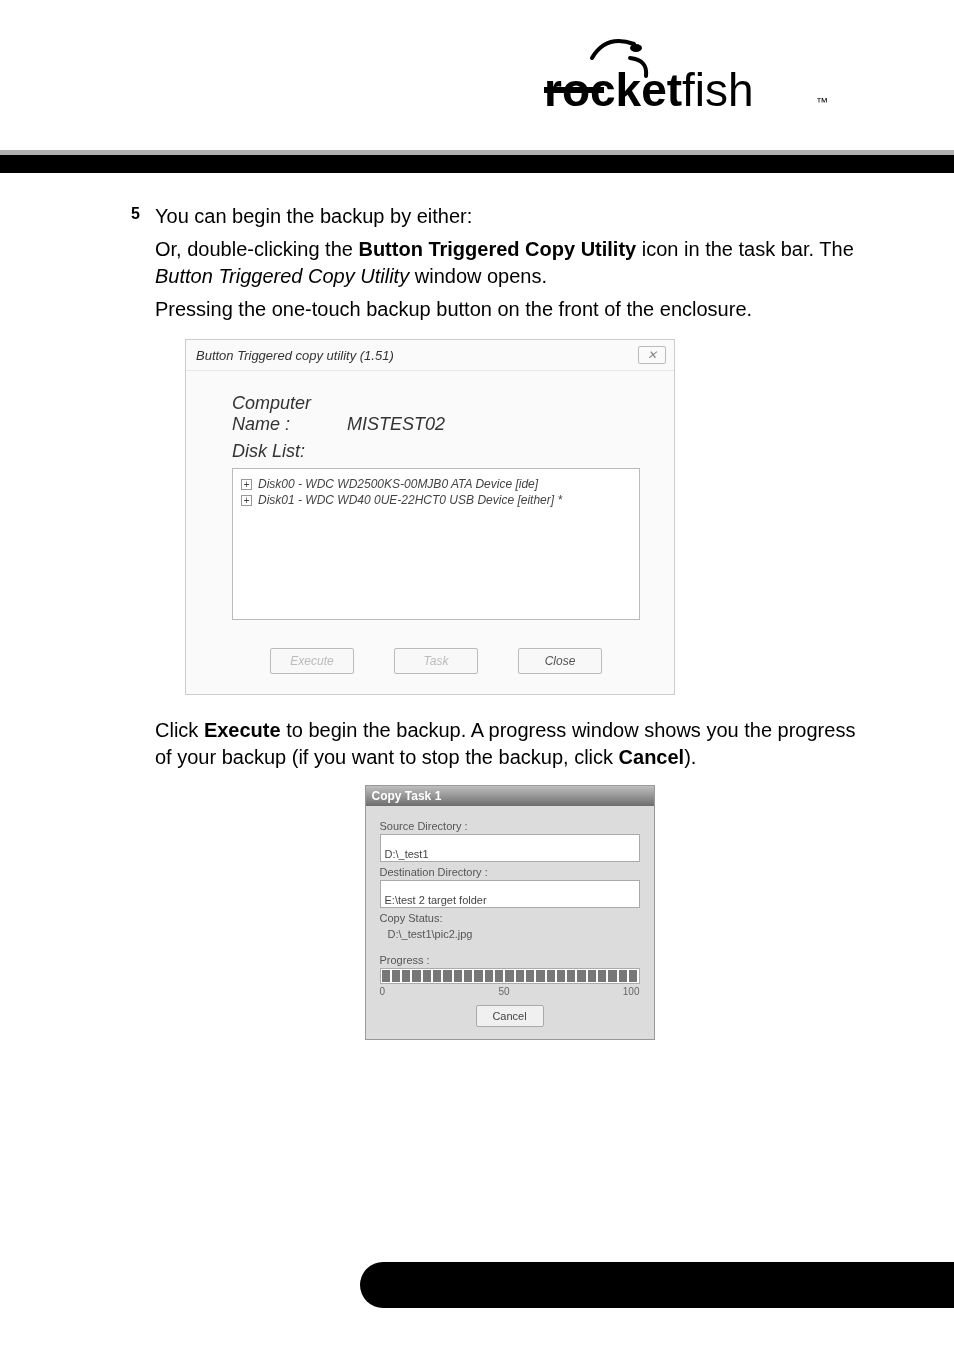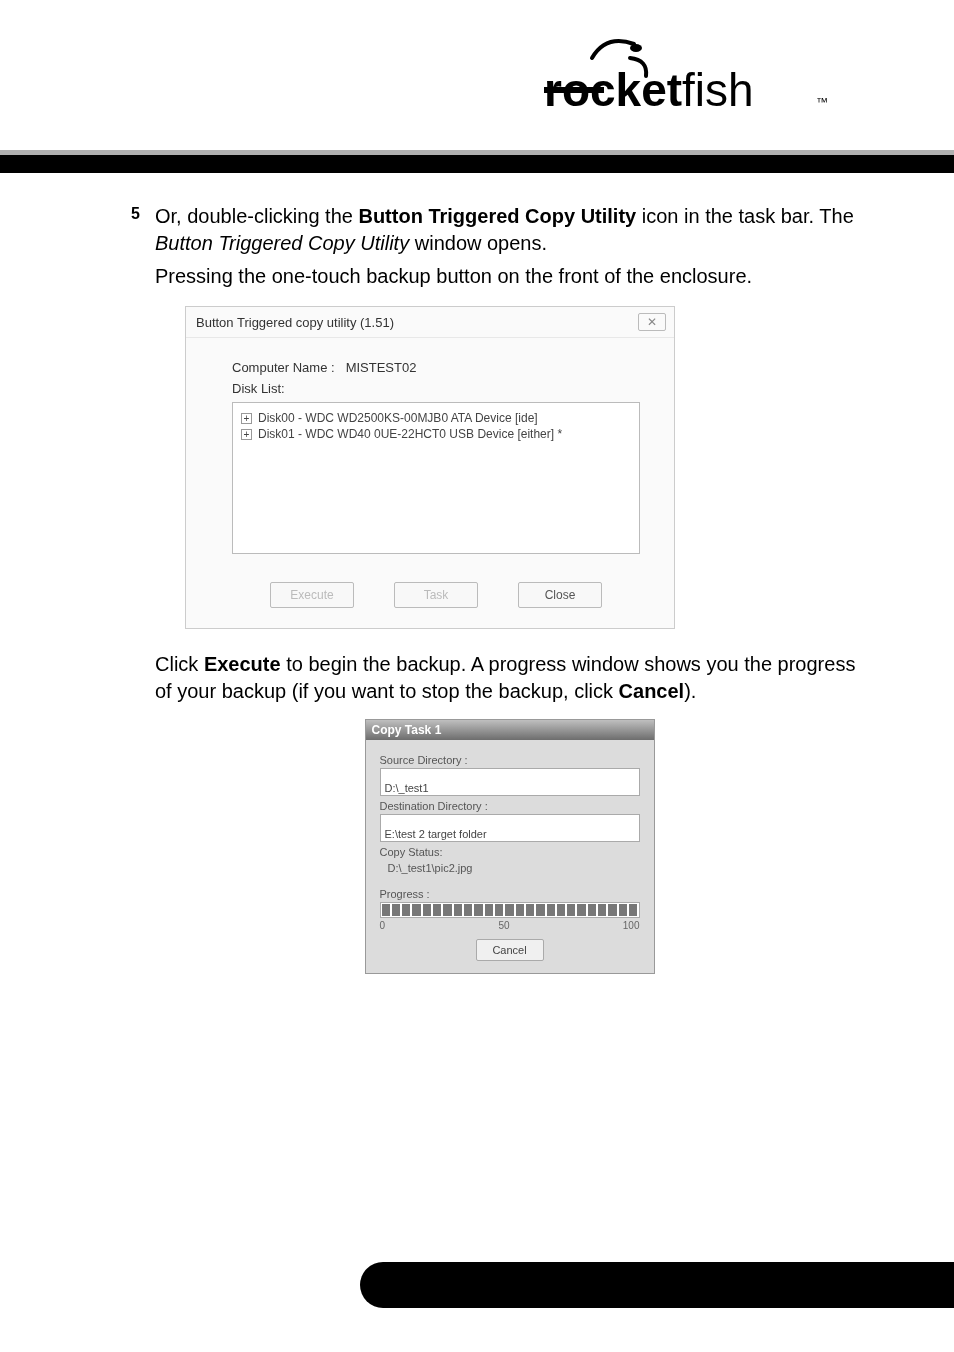--- a/index.html
+++ b/index.html
@@ -48,20 +48,21 @@
   p.body .ital { font-style: italic; font-family: Arial, sans-serif; }
 
   
   .win1 {
     width: 490px;
     margin: 16px 0 22px 30px;
     border: 1px solid #ccc;
     background: #fafafa;
     font-family: Tahoma, Arial, sans-serif;
     color: #333;
+    font-style: italic;
   }
   .win1 .titlebar {
     display: flex;
     justify-content: space-between;
     align-items: center;
     padding: 6px 8px 6px 10px;
     font-size: 13px;
     border-bottom: 1px solid #e8e8e8;
   }
   .win1 .closebox {
@@ -69,21 +70,21 @@
     border-radius: 2px;
     width: 28px;
     height: 18px;
     display: flex;
     align-items: center;
     justify-content: center;
     font-size: 12px;
     color: #888;
   }
   .win1 .inner { padding: 22px 34px 20px 46px; }
-  .win1 .row { font-size: 13px; margin-bottom: 6px; }
+  .win1 .row { font-size: 18px; margin-bottom: 6px; }
   .win1 .row .lab { display: inline-block; width: 110px; }
   .win1 .tree {
     border: 1px solid #bbb;
     background: #fff;
     height: 152px;
     padding: 6px 8px;
     font-size: 12px;
     color: #444;
     margin-top: 4px;
   }
@@ -232,20 +233,21 @@
     </svg>
   </div>
 </div>
 <div class="bar-grey"></div>
 <div class="bar-black"></div>
 
 <div class="content">
 
   <div class="step-row">
     <span class="step-num">5</span>
+    <p class="body">You can begin the backup by either:</p>
     <p class="body">
       <span>Or, double-clicking the </span><span class="bold">Button Triggered Copy Utility</span><span> icon in the task bar. The </span><span class="ital">Button Triggered Copy Utility</span><span> window opens.</span>
     </p>
     <p class="body">Pressing the one-touch backup button on the front of the enclosure.</p>
   </div>
 
   <div class="win1">
     <div class="titlebar">
       <span>Button Triggered copy utility (1.51)</span>
       <span class="closebox">✕</span>

